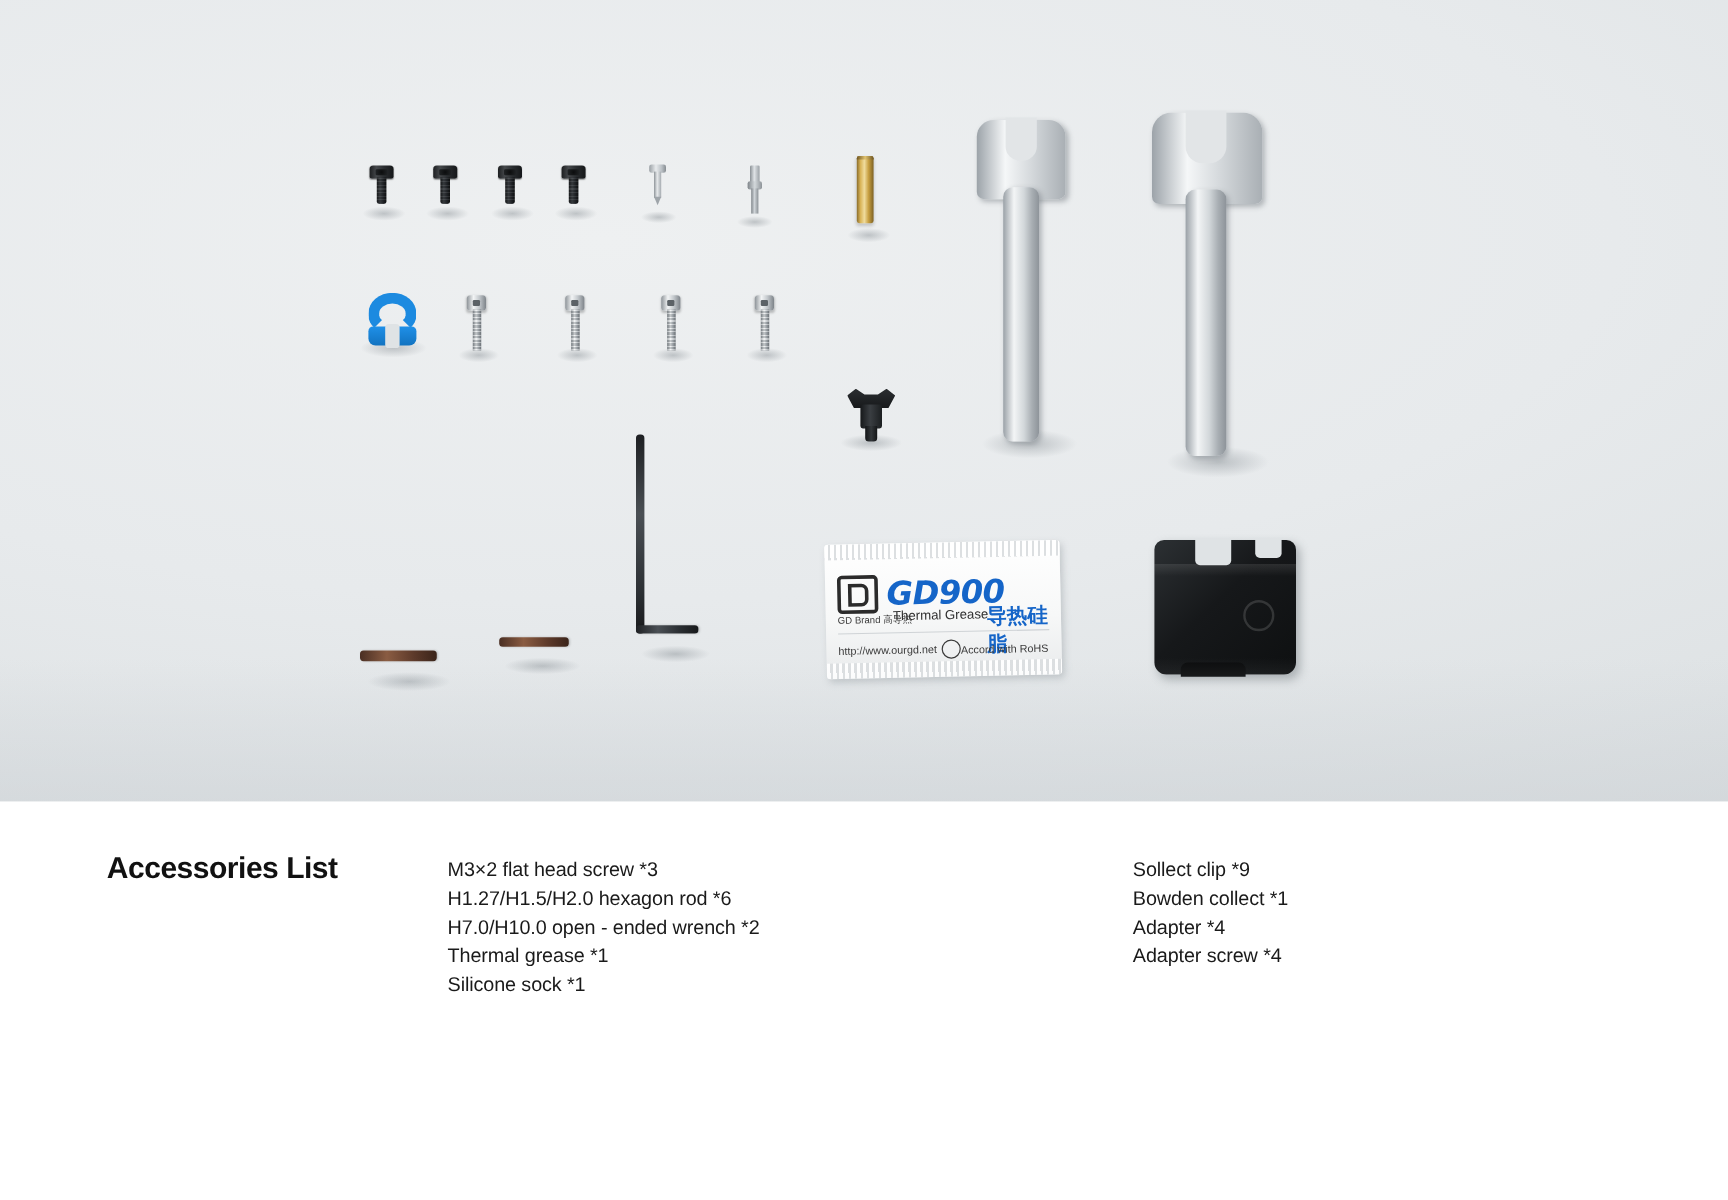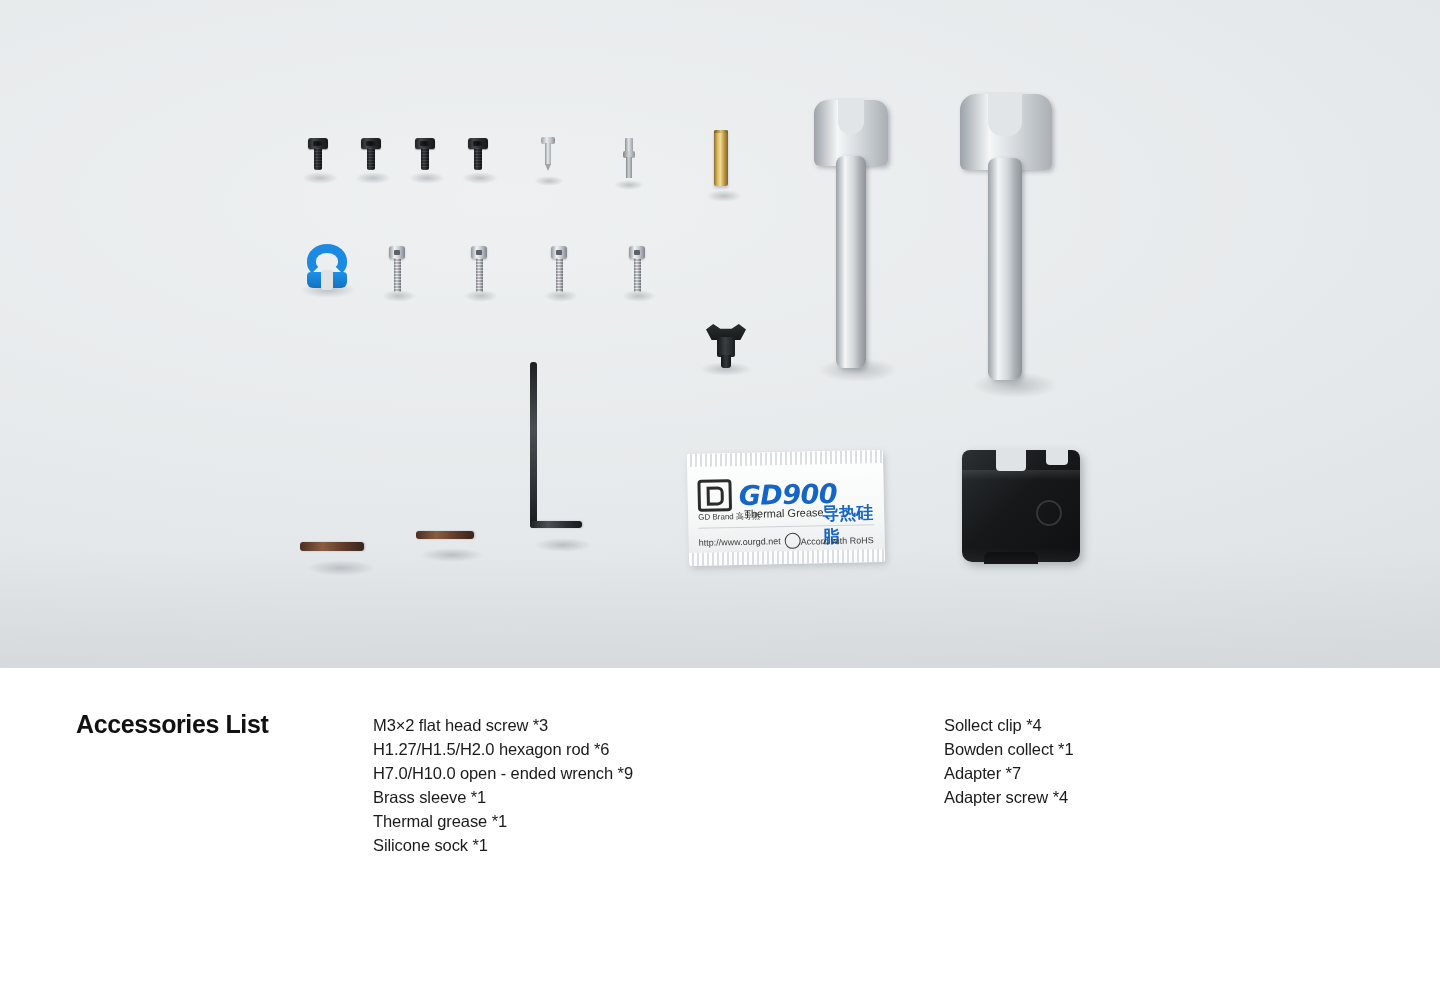--- a/index.html
+++ b/index.html
@@ -307,21 +307,21 @@
 
   
   .listarea {
     position: absolute;
     left: 0; top: 668px;
     width: 1440px; height: 332px;
     background: #ffffff;
   }
   .title {
     position: absolute;
-    left: 76px; top: 42px;
+    left: 89px; top: 42px;
     font-size: 25px;
     font-weight: 700;
     letter-spacing: -0.4px;
     color: #111111;
     font-family: "Liberation Sans", sans-serif;
   }
   .col {
     position: absolute;
     font-size: 16.5px;
     line-height: 24px;
@@ -475,27 +475,26 @@
     </div>
 
   </div>
 
   <div class="listarea">
     <div class="title">Accessories List</div>
 
     <div class="col col1">
       <div>M3×2 flat head screw *3</div>
       <div>H1.27/H1.5/H2.0 hexagon rod *6</div>
-      <div>H7.0/H10.0 open - ended wrench *9</div>
-      <div>Brass sleeve *1</div>
+      <div>H7.0/H10.0 open - ended wrench *2</div>
       <div>Thermal grease *1</div>
       <div>Silicone sock *1</div>
     </div>
 
     <div class="col col2">
-      <div>Sollect clip *4</div>
+      <div>Sollect clip *9</div>
       <div>Bowden collect *1</div>
-      <div>Adapter *7</div>
+      <div>Adapter *4</div>
       <div>Adapter screw *4</div>
     </div>
   </div>
 
 </div>
 
 </body></html>

